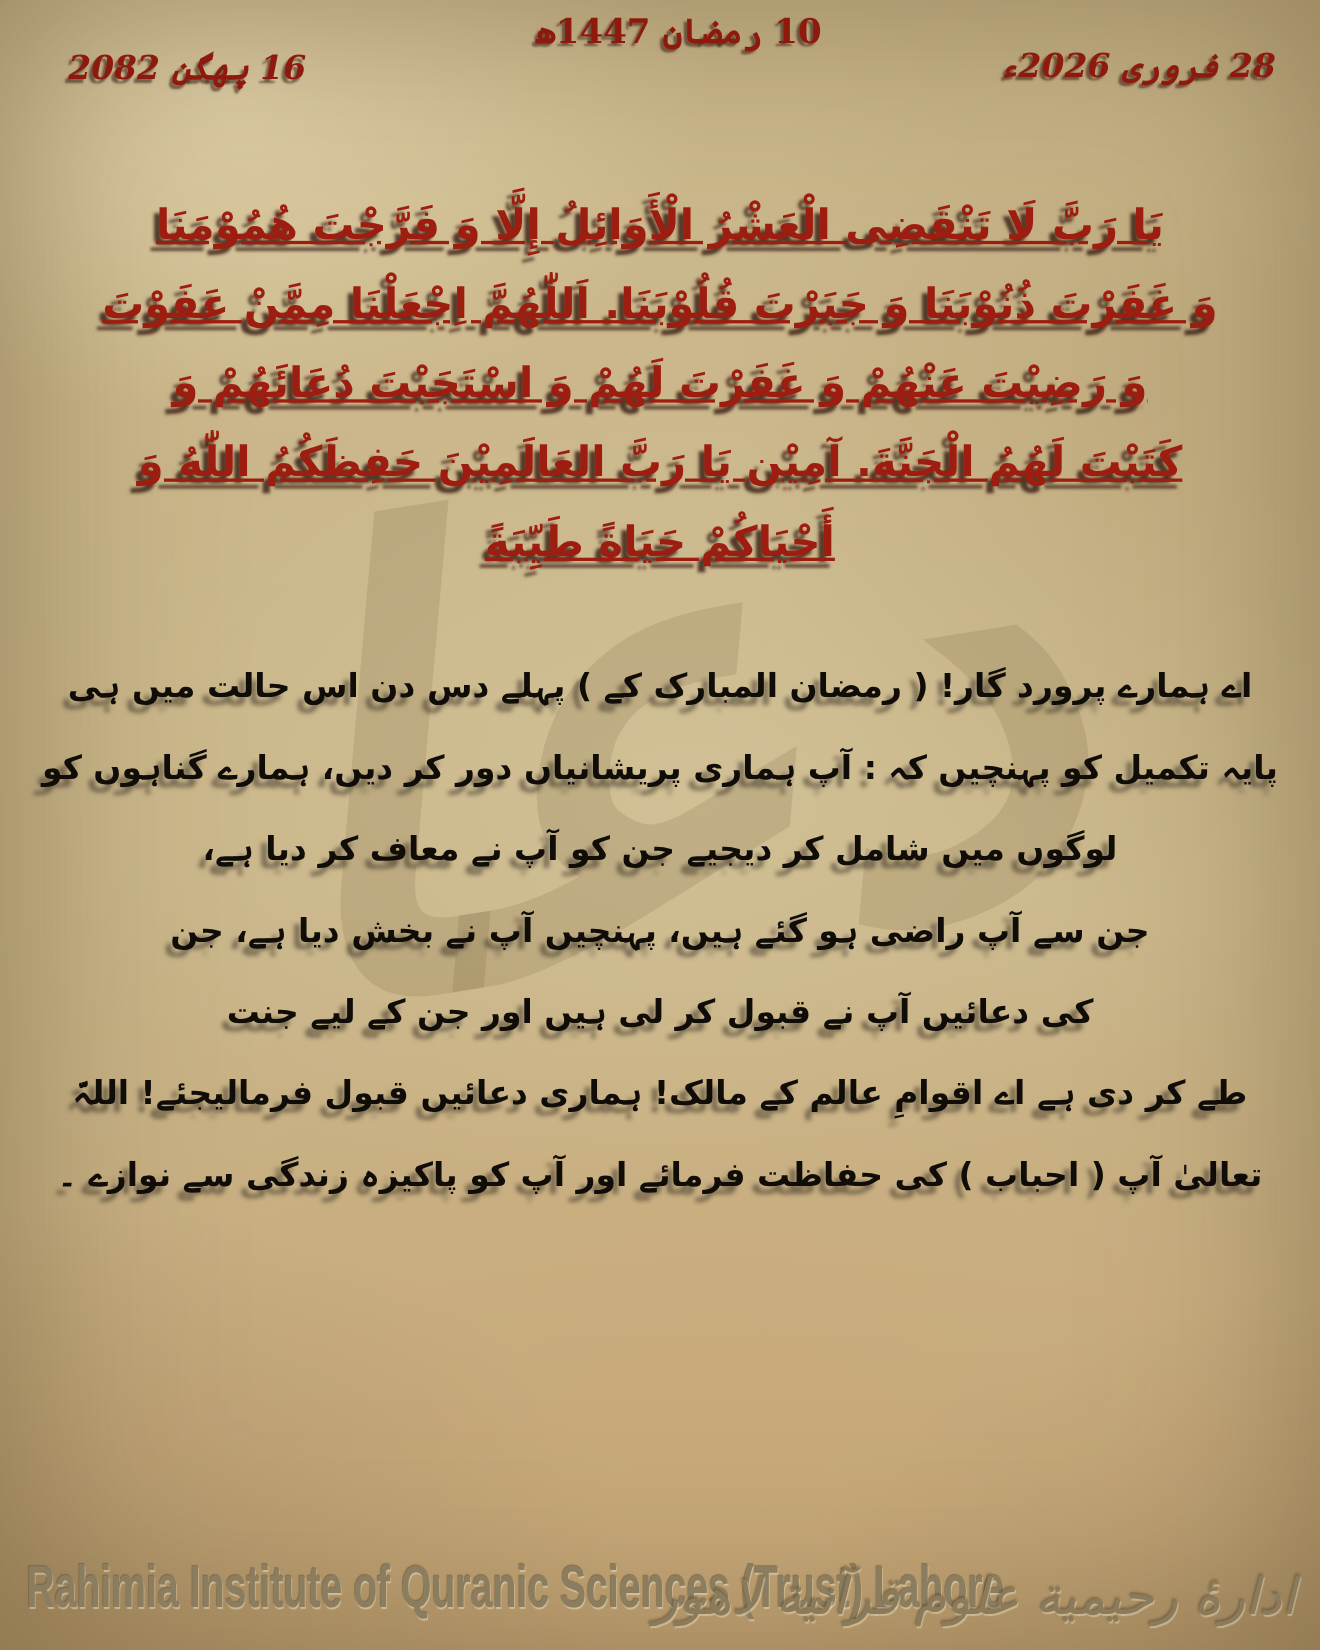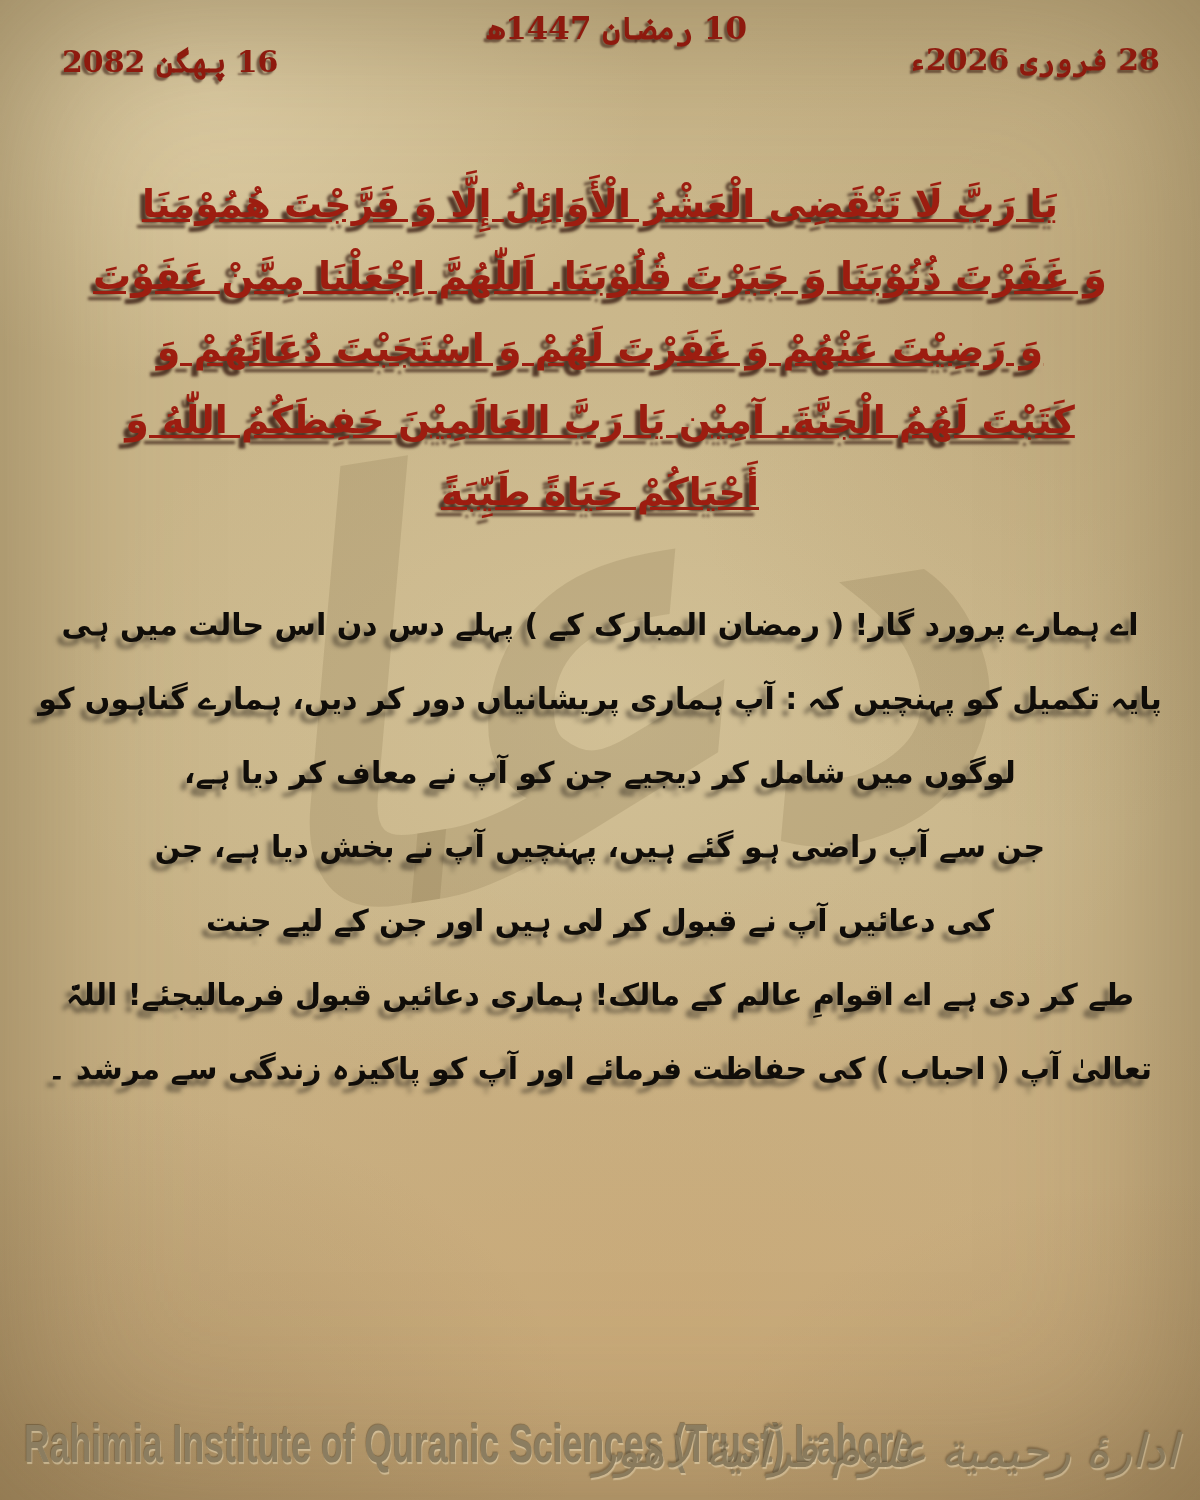--- a/index.html
+++ b/index.html
@@ -39,22 +39,22 @@
   .date {
     position: absolute;
     direction: rtl;
     font-family: "DejaVu Serif", serif;
     font-weight: bold;
     color: #8e1a0e;
     text-shadow: -3px 3px 2px rgba(45,15,8,0.55);
     white-space: nowrap;
   }
   .date-hijri  { top: 10px;  left: 0; width: 100%; text-align: center; font-size: 31px; margin-left: 17px; }
-  .date-greg   { top: 42px;  right: 40px; font-size: 30px; }
-  .date-bikram { top: 44px;  left: 62px;  font-size: 30px; }
+  .date-greg   { top: 42px;  right: 40px; font-size: 30px; font-style: italic; }
+  .date-bikram { top: 44px;  left: 62px;  font-size: 30px; font-style: italic; }
   
   .title {
     position: absolute;
     top: 76px; left: 0; width: 100%;
     margin: 0;
     direction: rtl;
     text-align: center;
     font-size: 41px;
     font-weight: bold;
     color: #1d150d;
@@ -137,21 +137,21 @@
     <div class="arabic-line">أَحْيَاكُمْ حَيَاةً طَيِّبَةً</div>
   </section>
 
   <section class="urdu-block">
     <div class="urdu-line">اے ہمارے پرورد گار! ( رمضان المبارک کے ) پہلے دس دن اس حالت میں ہی</div>
     <div class="urdu-line">پایہ تکمیل کو پہنچیں کہ : آپ ہماری پریشانیاں دور کر دیں، ہمارے گناہوں کو</div>
     <div class="urdu-line">لوگوں میں شامل کر دیجیے جن کو آپ نے معاف کر دیا ہے،</div>
     <div class="urdu-line">جن سے آپ راضی ہو گئے ہیں، پہنچیں آپ نے بخش دیا ہے، جن</div>
     <div class="urdu-line">کی دعائیں آپ نے قبول کر لی ہیں اور جن کے لیے جنت</div>
     <div class="urdu-line">طے کر دی ہے اے اقوامِ عالم کے مالک! ہماری دعائیں قبول فرمالیجئے! اللہّ</div>
-    <div class="urdu-line">تعالیٰ آپ ( احباب ) کی حفاظت فرمائے اور آپ کو پاکیزہ زندگی سے مرشد ۔</div>
+    <div class="urdu-line">تعالیٰ آپ ( احباب ) کی حفاظت فرمائے اور آپ کو پاکیزہ زندگی سے نوازے ۔</div>
   </section>
 
   <footer>
     <div class="footer-en">Rahimia Institute of Quranic Sciences (Trust) Lahore</div>
     <div class="footer-ar">ادارۀ رحيمية علوم قرآنية لاهور</div>
   </footer>
 
 </div>
 
 </body></html>

